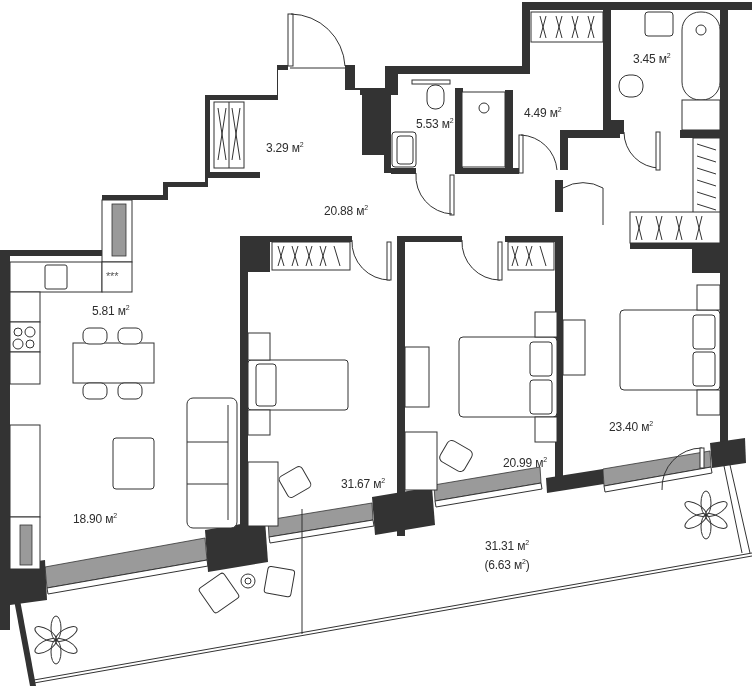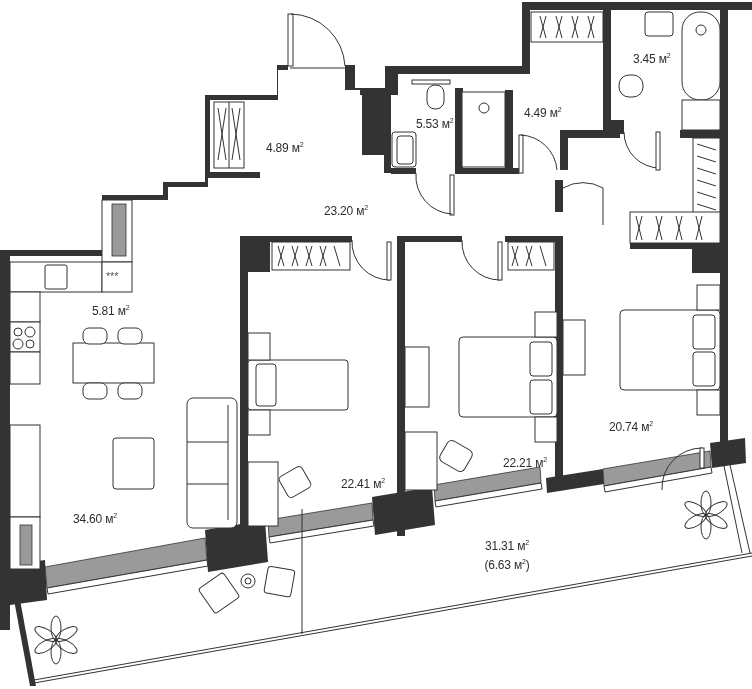--- a/index.html
+++ b/index.html
@@ -249,27 +249,27 @@
       <ellipse class="ln" cx="0" cy="-12" rx="5" ry="12"></ellipse>
       <ellipse class="ln" cx="0" cy="-12" rx="5" ry="12" transform="rotate(60)"></ellipse>
       <ellipse class="ln" cx="0" cy="-12" rx="5" ry="12" transform="rotate(120)"></ellipse>
       <ellipse class="ln" cx="0" cy="-12" rx="5" ry="12" transform="rotate(180)"></ellipse>
       <ellipse class="ln" cx="0" cy="-12" rx="5" ry="12" transform="rotate(240)"></ellipse>
       <ellipse class="ln" cx="0" cy="-12" rx="5" ry="12" transform="rotate(300)"></ellipse>
     </g>
   </g>
 </svg>
 
-<div class="lbl" style="left:266px;top:141px;"><span>4.89 м</span><sup>2</sup></div>
+<div class="lbl" style="left:266px;top:141px;"><span>3.29 м</span><sup>2</sup></div>
 <div class="lbl" style="left:416px;top:117px;"><span>5.53 м</span><sup>2</sup></div>
 <div class="lbl" style="left:524px;top:106px;"><span>4.49 м</span><sup>2</sup></div>
 <div class="lbl" style="left:633px;top:52px;"><span>3.45 м</span><sup>2</sup></div>
-<div class="lbl" style="left:324px;top:204px;"><span>23.20 м</span><sup>2</sup></div>
+<div class="lbl" style="left:324px;top:204px;"><span>20.88 м</span><sup>2</sup></div>
 <div class="lbl" style="left:92px;top:304px;"><span>5.81 м</span><sup>2</sup></div>
-<div class="lbl" style="left:73px;top:512px;"><span>34.60 м</span><sup>2</sup></div>
-<div class="lbl" style="left:341px;top:477px;"><span>22.41 м</span><sup>2</sup></div>
-<div class="lbl" style="left:503px;top:456px;"><span>22.21 м</span><sup>2</sup></div>
-<div class="lbl" style="left:609px;top:420px;"><span>20.74 м</span><sup>2</sup></div>
+<div class="lbl" style="left:73px;top:512px;"><span>18.90 м</span><sup>2</sup></div>
+<div class="lbl" style="left:341px;top:477px;"><span>31.67 м</span><sup>2</sup></div>
+<div class="lbl" style="left:503px;top:456px;"><span>20.99 м</span><sup>2</sup></div>
+<div class="lbl" style="left:609px;top:420px;"><span>23.40 м</span><sup>2</sup></div>
 <div class="lbl c" style="left:472px;top:535px;width:70px;line-height:16px;">
   <div><span>31.31 м</span><sup>2</sup></div>
   <div><span>(6.63 м</span><sup>2</sup><span>)</span></div>
 </div>
 <div class="lbl" style="left:106px;top:270px;font-size:11px;color:#555;">***</div>
 
 </body></html>

